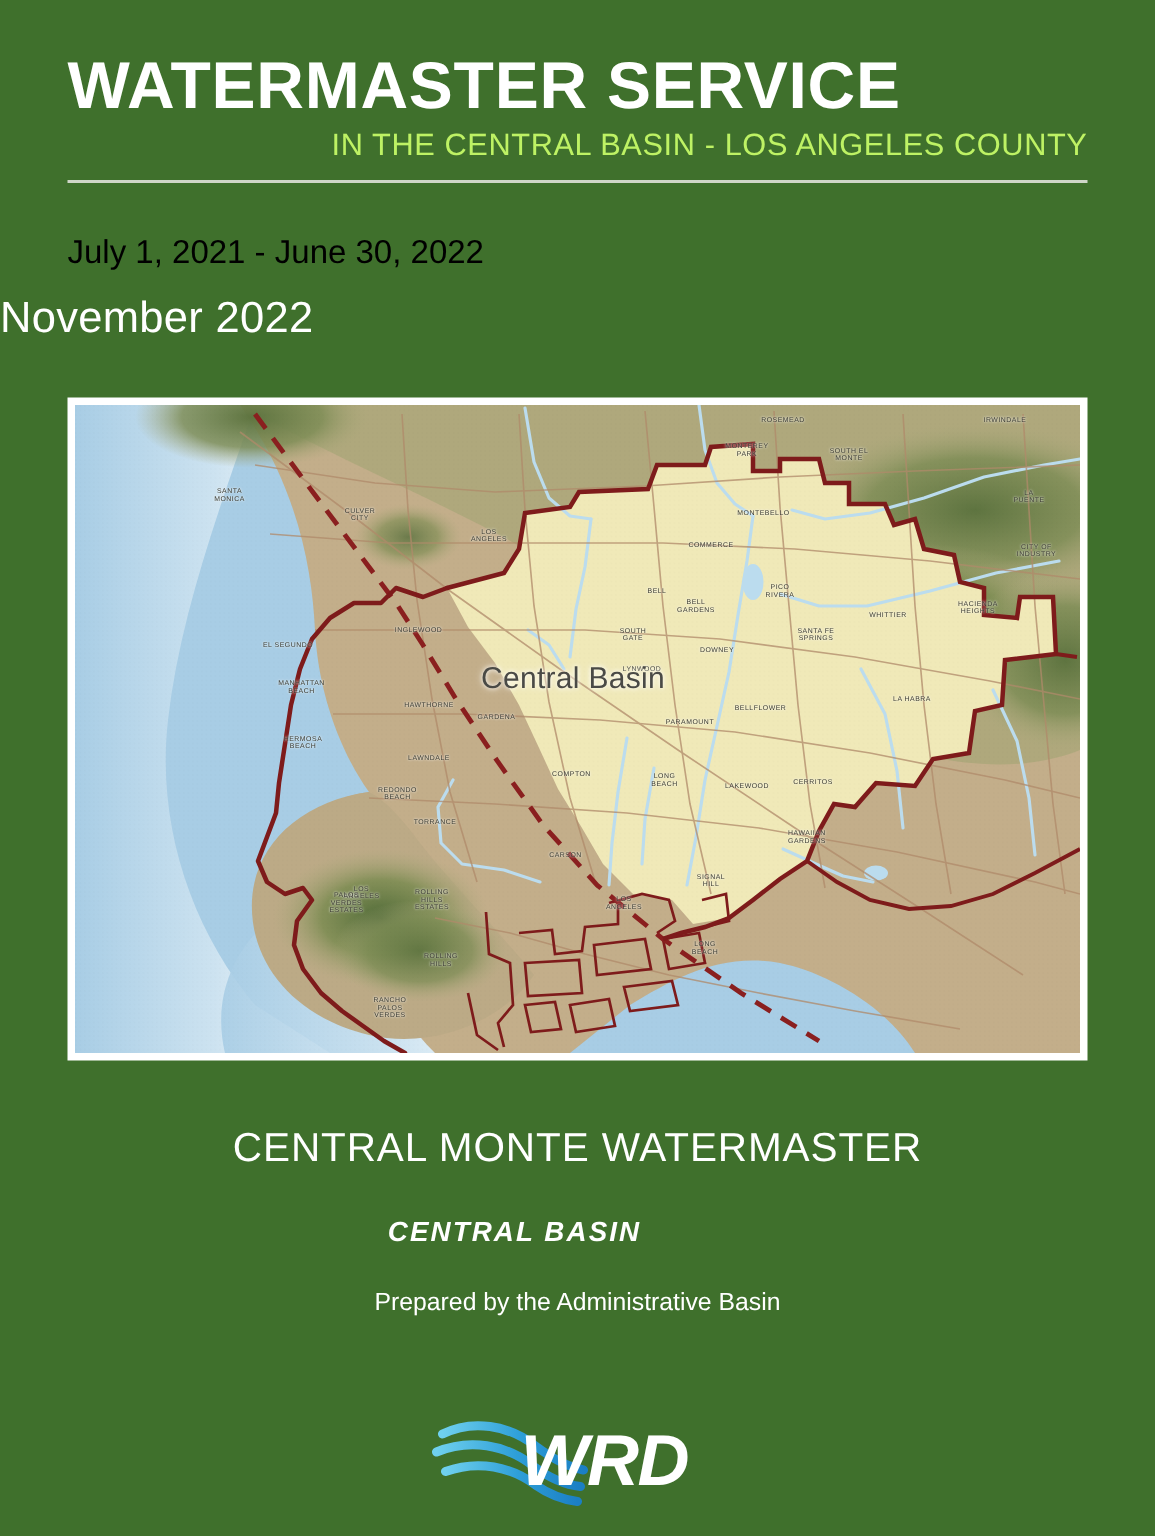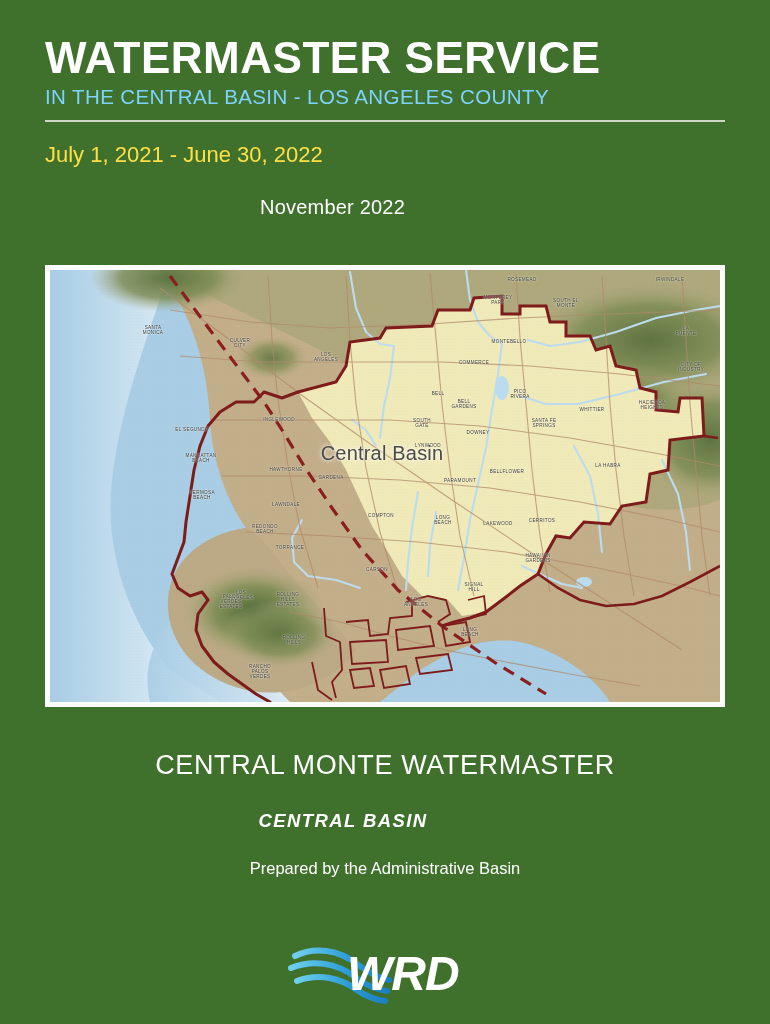--- a/index.html
+++ b/index.html
@@ -26,49 +26,50 @@
   }
   .title-main {
     color: #ffffff;
     font-size: 44px;
     line-height: 48px;
     letter-spacing: 0.5px;
     font-weight: 700;
     white-space: nowrap;
   }
   .title-sub {
-    color: #7dd3fc;
+    color: #bef264;
     font-size: 20.5px;
     line-height: 26px;
     letter-spacing: 0.4px;
     font-weight: 400;
     margin-top: 2px;
     white-space: nowrap;
+    text-align: right;
   }
   .rule {
     margin-top: 10px;
     height: 2px;
     background: #cfd6c8;
     width: 680px;
   }
   .date-range {
-    color: #fde047;
+    color: #000000;
     font-size: 22px;
     line-height: 28px;
-    margin-top: 19px;
+    margin-top: 32px;
     font-weight: 400;
   }
   .issue-date {
     position: absolute;
     left: 0;
     top: 196px;
     width: 665px;
-    text-align: center;
-    color: #ffffff;
-    font-size: 20px;
+    text-align: left;
+    color: #ffffff;
+    font-size: 29px;
     font-weight: 400;
     letter-spacing: 0.2px;
   }
 
   
   .map-frame {
     position: absolute;
     left: 45px;
     top: 265px;
     width: 680px;

